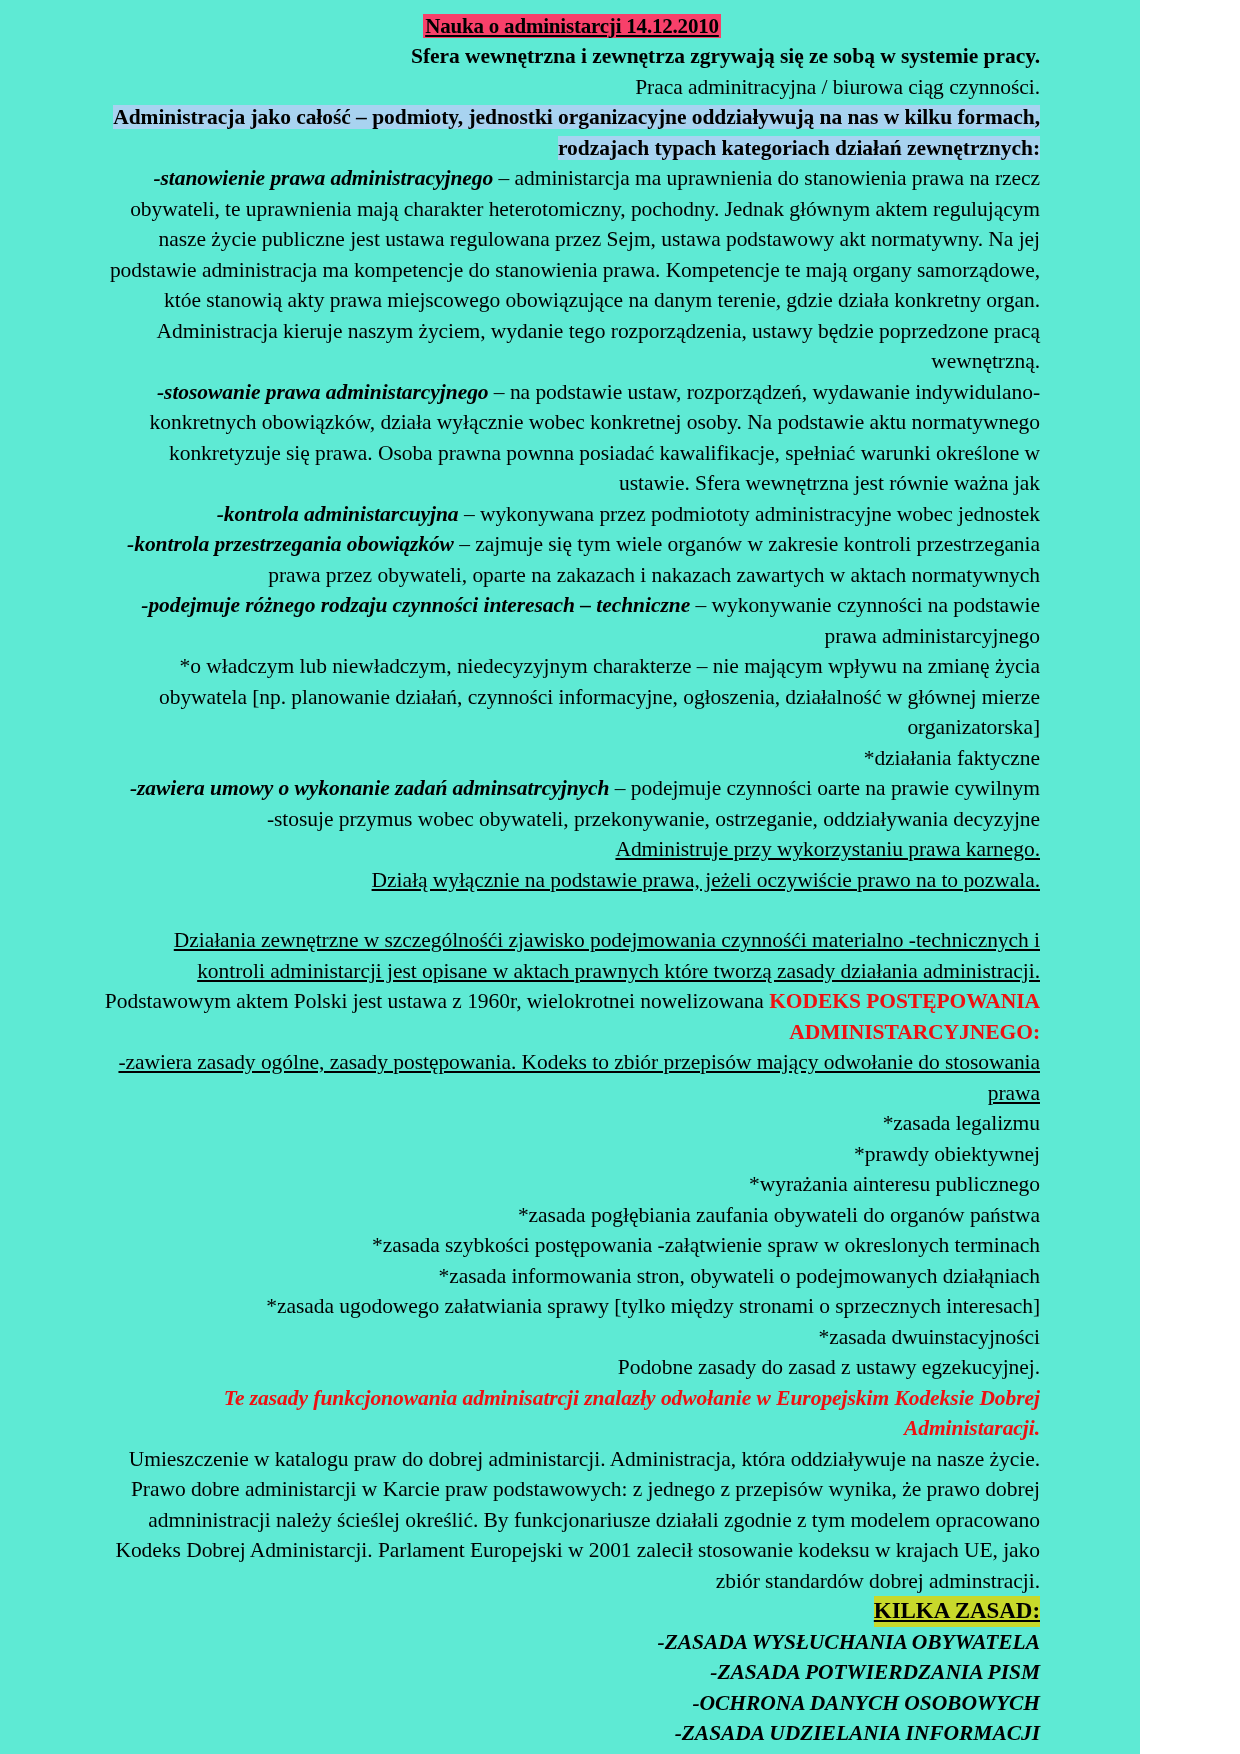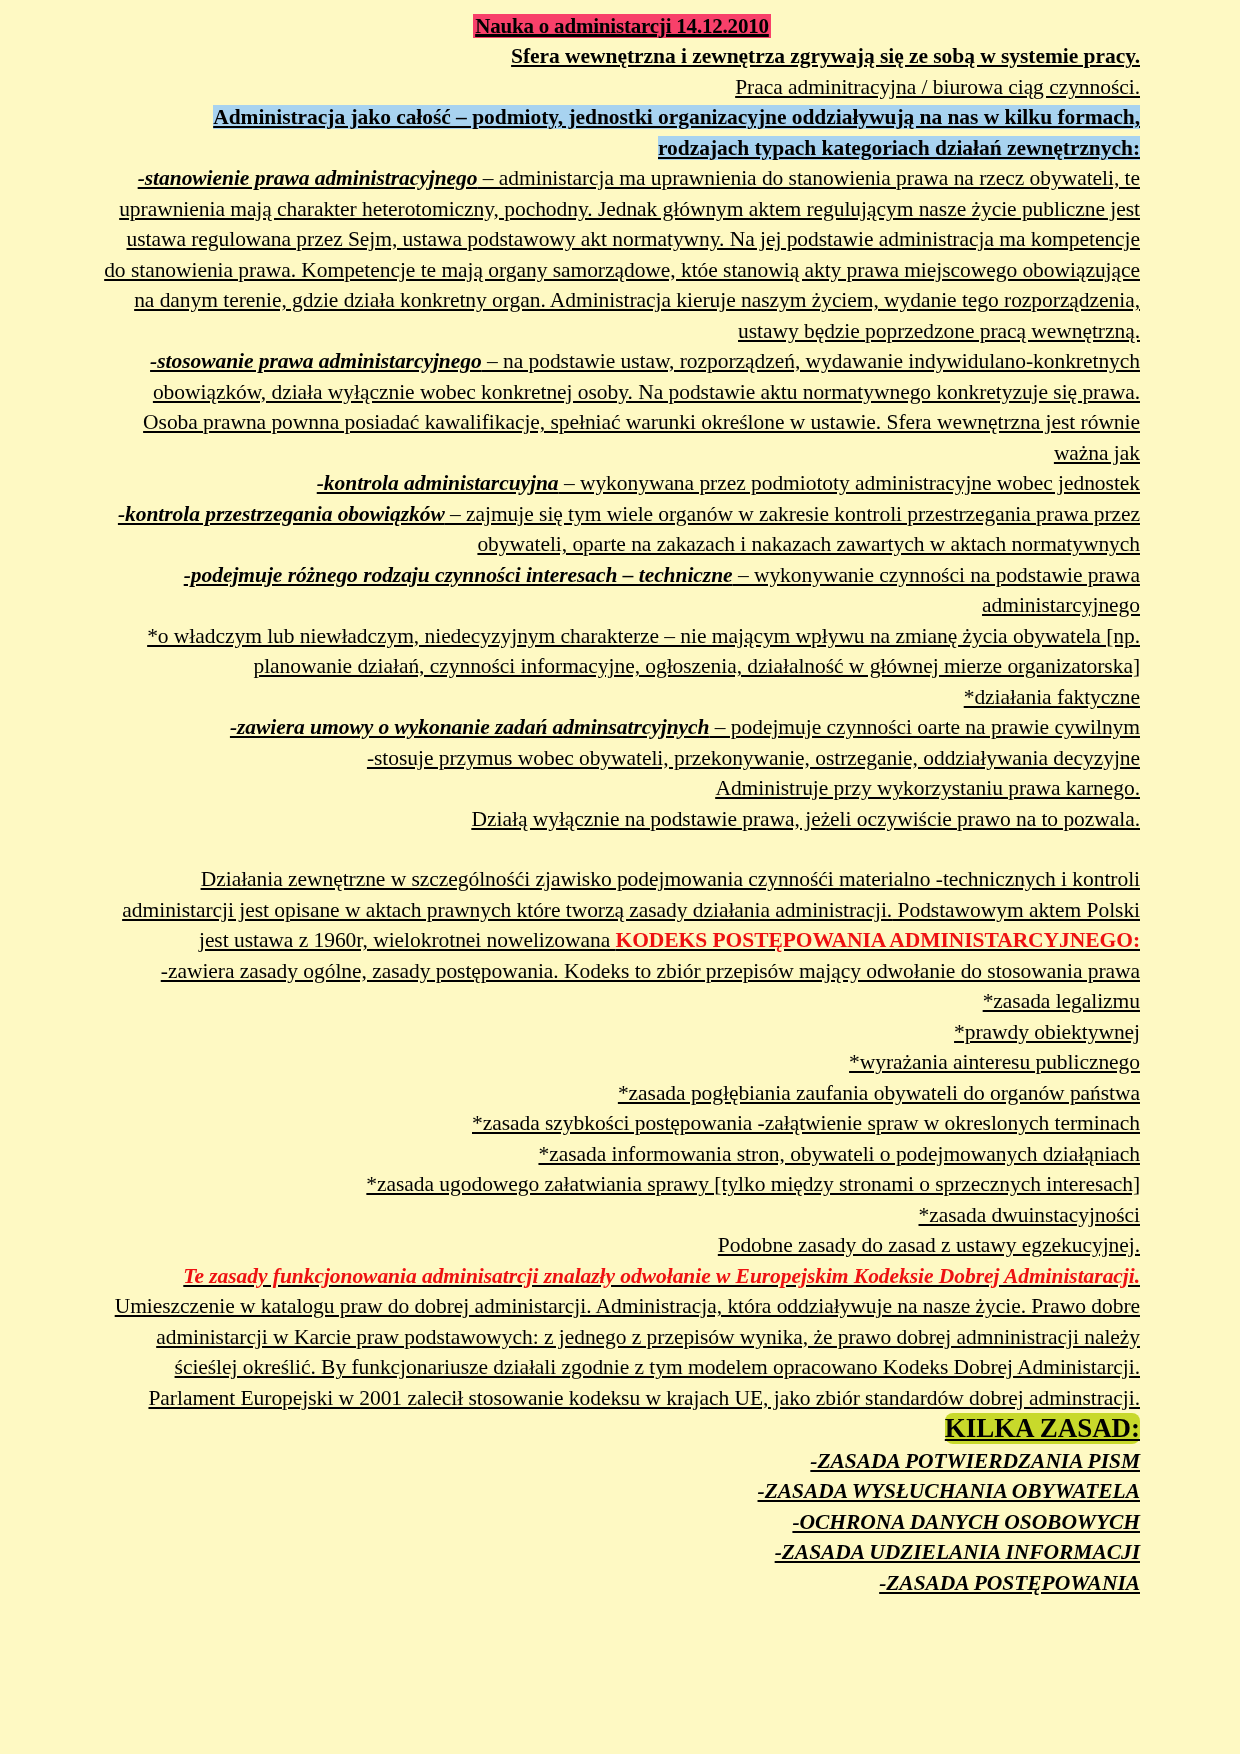--- a/index.html
+++ b/index.html
@@ -9,26 +9,25 @@
   }
   body {
     width: 1240px;
     height: 1754px;
     font-family: "Liberation Serif", "DejaVu Serif", serif;
     color: #000000;
     overflow: hidden;
   }
   .page {
     position: relative;
-    width: 1240px;
+    width: 1140px;
     height: 1754px;
     box-sizing: border-box;
     padding: 14px 100px 0 104px;
-    background: #fef9c3;
-    text-decoration: underline;
+    background: #5eead4;
   }
   .title-row {
     text-align: center;
     margin: 0 0 2px 0;
   }
   .title-hl {
     display: inline;
     background: #F8406A;
     font-weight: bold;
     font-size: 21px;
@@ -59,22 +58,21 @@
     font-weight: bold;
     font-style: italic;
     font-size: 21.5px;
     letter-spacing: 0px;
   }
   .kilka {
     display: inline-block;
     background: #C8D92B;
     font-weight: bold;
     text-decoration: underline;
-    font-size: 27px;
-    border-radius: 8px;
+    font-size: 23px;
   }
 </style>
 </head>
 <body>
 
 <div class="page">
 
   <div class="title-row">
     <span class="title-hl">Nauka o administarcji 14.12.2010</span>
   </div>
@@ -119,19 +117,19 @@
   <p class="line">*zasada ugodowego załatwiania sprawy [tylko między stronami o sprzecznych interesach]</p>
   <p class="line">*zasada dwuinstacyjności</p>
   <p class="line">Podobne zasady do zasad z ustawy egzekucyjnej.</p>
 
   <p class="line"><span class="redbi">Te zasady funkcjonowania adminisatrcji znalazły odwołanie w Europejskim Kodeksie Dobrej Administaracji.</span></p>
 
   <p class="line">Umieszczenie w katalogu praw do dobrej administarcji. Administracja, która oddziaływuje na nasze życie. Prawo dobre administarcji w Karcie praw podstawowych: z jednego z przepisów wynika, że prawo dobrej admninistracji należy ścieślej określić. By funkcjonariusze działali zgodnie z tym modelem opracowano Kodeks Dobrej Administarcji. Parlament Europejski w 2001 zalecił stosowanie kodeksu w krajach UE, jako zbiór standardów dobrej adminstracji.</p>
 
   <p class="line"><span class="kilka">KILKA ZASAD:</span></p>
 
+  <p class="line caps-bi">-ZASADA WYSŁUCHANIA OBYWATELA</p>
   <p class="line caps-bi">-ZASADA POTWIERDZANIA PISM</p>
-  <p class="line caps-bi">-ZASADA WYSŁUCHANIA OBYWATELA</p>
   <p class="line caps-bi">-OCHRONA DANYCH OSOBOWYCH</p>
   <p class="line caps-bi">-ZASADA UDZIELANIA INFORMACJI</p>
   <p class="line caps-bi">-ZASADA POSTĘPOWANIA</p>
 
 </div>
 
 </body></html>

